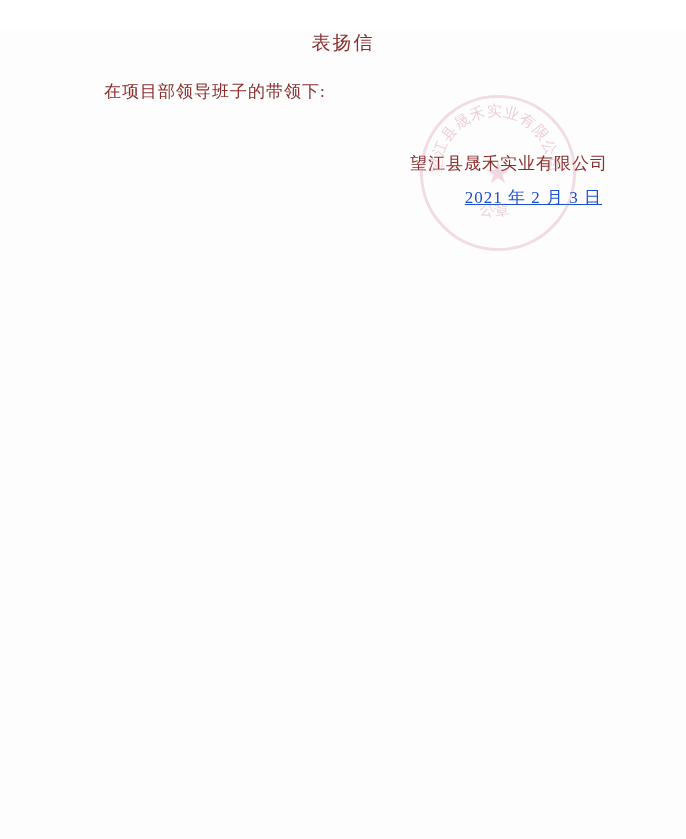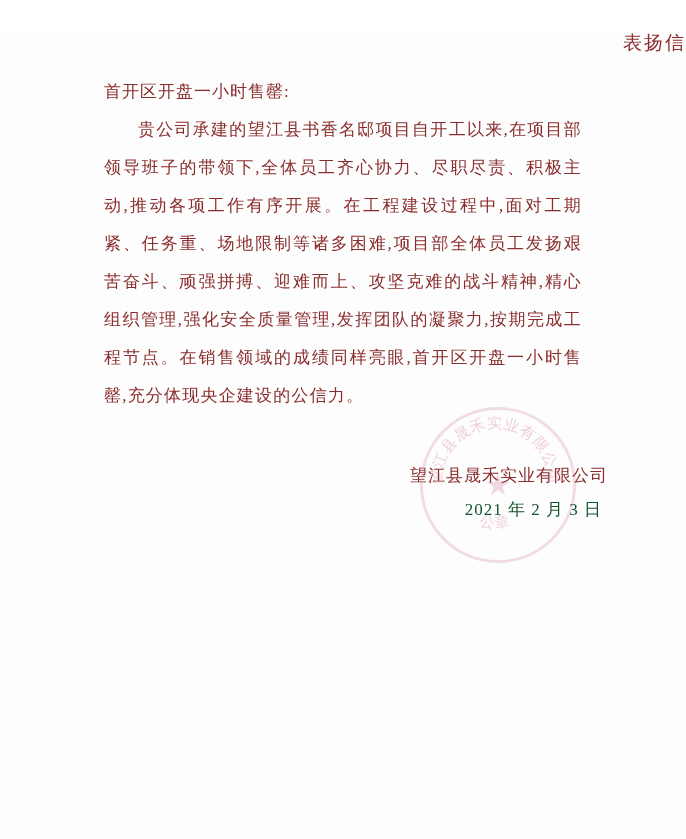--- a/index.html
+++ b/index.html
@@ -15,21 +15,21 @@
     overflow: hidden;
   }
   .page {
     position: relative;
     width: 686px;
     height: 839px;
     box-sizing: border-box;
     background: #fefdfd;
   }
   .doc-title {
-    text-align: right;
+    text-align: center;
     font-size: 19px;
     letter-spacing: 2px;
     color: #8a2d2d;
     margin-top: 30px;
     margin-bottom: 24px;
     font-weight: normal;
   }
   .salutation {
     font-size: 17px;
     color: #8a2d2d;
@@ -57,24 +57,25 @@
     text-align: right;
   }
   .sign-company {
     font-size: 17px;
     color: #8a2d2d;
     letter-spacing: 1px;
     line-height: 34px;
   }
   .sign-date {
     font-size: 17px;
-    color: #14532d;
+    color: #1d4ed8;
     letter-spacing: 1px;
     line-height: 34px;
     padding-right: 6px;
+    text-decoration: underline;
   }
   .seal {
     position: absolute;
     right: 110px;
     top: -52px;
     width: 150px;
     height: 150px;
     border: 3px solid rgba(205, 120, 150, 0.45);
     border-radius: 50%;
     opacity: 0.55;
@@ -101,24 +102,23 @@
     letter-spacing: 1px;
   }
 </style>
 </head>
 <body>
 
 <div class="page">
 
   <div class="doc-title">表扬信</div>
 
-  <div class="salutation">首开区开盘一小时售罄:</div>
+  <div class="salutation">在项目部领导班子的带领下:</div>
 
   <div class="body-block">
-    <p class="para">贵公司承建的望江县书香名邸项目自开工以来,在项目部领导班子的带领下,全体员工齐心协力、尽职尽责、积极主动,推动各项工作有序开展。在工程建设过程中,面对工期紧、任务重、场地限制等诸多困难,项目部全体员工发扬艰苦奋斗、顽强拼搏、迎难而上、攻坚克难的战斗精神,精心组织管理,强化安全质量管理,发挥团队的凝聚力,按期完成工程节点。在销售领域的成绩同样亮眼,首开区开盘一小时售罄,充分体现央企建设的公信力。</p>
   </div>
 
   <div class="signature-wrap">
 
     <div class="seal">
       <svg width="144" height="144" viewBox="0 0 144 144" aria-hidden="true">
         <defs>
           <path id="topArc" d="M 18,72 A 54,54 0 0 1 126,72"></path>
           <path id="botArc" d="M 34,96 A 44,44 0 0 0 110,96"></path>
         </defs>

